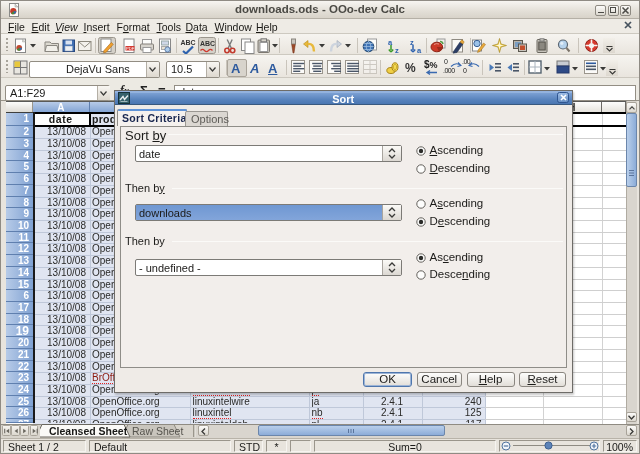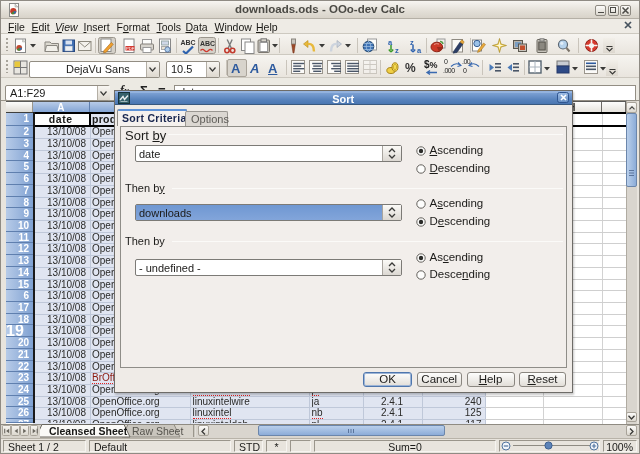--- a/index.html
+++ b/index.html
@@ -352,21 +352,21 @@
 <div class="abs" style="left:6px;top:208.24px;width:27px;height:11.719999999999999px;background:linear-gradient(90deg,#b7cbe8,#7fa1d2);border-bottom:1px solid #5f7fae;color:#fff;font-size:10px;font-weight:bold;text-align:right;padding-right:4px;line-height:12.4px;overflow:hidden;">9</div>
 <div class="abs" style="left:6px;top:219.96px;width:27px;height:11.719999999999999px;background:linear-gradient(90deg,#b7cbe8,#7fa1d2);border-bottom:1px solid #5f7fae;color:#fff;font-size:10px;font-weight:bold;text-align:right;padding-right:4px;line-height:12.4px;overflow:hidden;">10</div>
 <div class="abs" style="left:6px;top:231.68px;width:27px;height:11.719999999999999px;background:linear-gradient(90deg,#b7cbe8,#7fa1d2);border-bottom:1px solid #5f7fae;color:#fff;font-size:10px;font-weight:bold;text-align:right;padding-right:4px;line-height:12.4px;overflow:hidden;">11</div>
 <div class="abs" style="left:6px;top:243.4px;width:27px;height:11.719999999999999px;background:linear-gradient(90deg,#b7cbe8,#7fa1d2);border-bottom:1px solid #5f7fae;color:#fff;font-size:10px;font-weight:bold;text-align:right;padding-right:4px;line-height:12.4px;overflow:hidden;">12</div>
 <div class="abs" style="left:6px;top:255.12px;width:27px;height:11.720000000000027px;background:linear-gradient(90deg,#b7cbe8,#7fa1d2);border-bottom:1px solid #5f7fae;color:#fff;font-size:10px;font-weight:bold;text-align:right;padding-right:4px;line-height:12.4px;overflow:hidden;">13</div>
 <div class="abs" style="left:6px;top:266.84000000000003px;width:27px;height:11.71999999999997px;background:linear-gradient(90deg,#b7cbe8,#7fa1d2);border-bottom:1px solid #5f7fae;color:#fff;font-size:10px;font-weight:bold;text-align:right;padding-right:4px;line-height:12.4px;overflow:hidden;">14</div>
 <div class="abs" style="left:6px;top:278.56px;width:27px;height:11.720000000000027px;background:linear-gradient(90deg,#b7cbe8,#7fa1d2);border-bottom:1px solid #5f7fae;color:#fff;font-size:10px;font-weight:bold;text-align:right;padding-right:4px;line-height:12.4px;overflow:hidden;">15</div>
 <div class="abs" style="left:6px;top:290.28000000000003px;width:27px;height:11.71999999999997px;background:linear-gradient(90deg,#b7cbe8,#7fa1d2);border-bottom:1px solid #5f7fae;color:#fff;font-size:10px;font-weight:bold;text-align:right;padding-right:4px;line-height:12.4px;overflow:hidden;">6</div>
 <div class="abs" style="left:6px;top:302.0px;width:27px;height:11.720000000000027px;background:linear-gradient(90deg,#b7cbe8,#7fa1d2);border-bottom:1px solid #5f7fae;color:#fff;font-size:10px;font-weight:bold;text-align:right;padding-right:4px;line-height:12.4px;overflow:hidden;">17</div>
 <div class="abs" style="left:6px;top:313.72px;width:27px;height:11.71999999999997px;background:linear-gradient(90deg,#b7cbe8,#7fa1d2);border-bottom:1px solid #5f7fae;color:#fff;font-size:10px;font-weight:bold;text-align:right;padding-right:4px;line-height:12.4px;overflow:hidden;">18</div>
-<div class="abs" style="left:6px;top:325.44px;width:27px;height:11.720000000000027px;background:linear-gradient(90deg,#b7cbe8,#7fa1d2);border-bottom:1px solid #5f7fae;color:#fff;font-size:16px;font-weight:bold;text-align:right;padding-right:12px;line-height:12.4px;overflow:hidden;">19</div>
+<div class="abs" style="left:6px;top:325.44px;width:27px;height:11.720000000000027px;background:linear-gradient(90deg,#b7cbe8,#7fa1d2);border-bottom:1px solid #5f7fae;color:#fff;font-size:12px;font-weight:bold;text-align:right;padding-right:4px;line-height:12.4px;overflow:hidden;">19</div>
 <div class="abs" style="left:6px;top:337.16px;width:27px;height:11.71999999999997px;background:linear-gradient(90deg,#b7cbe8,#7fa1d2);border-bottom:1px solid #5f7fae;color:#fff;font-size:10px;font-weight:bold;text-align:right;padding-right:4px;line-height:12.4px;overflow:hidden;">20</div>
 <div class="abs" style="left:6px;top:348.88px;width:27px;height:11.720000000000027px;background:linear-gradient(90deg,#b7cbe8,#7fa1d2);border-bottom:1px solid #5f7fae;color:#fff;font-size:10px;font-weight:bold;text-align:right;padding-right:4px;line-height:12.4px;overflow:hidden;">21</div>
 <div class="abs" style="left:6px;top:360.6px;width:27px;height:11.71999999999997px;background:linear-gradient(90deg,#b7cbe8,#7fa1d2);border-bottom:1px solid #5f7fae;color:#fff;font-size:10px;font-weight:bold;text-align:right;padding-right:4px;line-height:12.4px;overflow:hidden;">22</div>
 <div class="abs" style="left:6px;top:372.32px;width:27px;height:11.720000000000027px;background:linear-gradient(90deg,#b7cbe8,#7fa1d2);border-bottom:1px solid #5f7fae;color:#fff;font-size:10px;font-weight:bold;text-align:right;padding-right:4px;line-height:12.4px;overflow:hidden;">23</div>
 <div class="abs" style="left:6px;top:384.04px;width:27px;height:11.71999999999997px;background:linear-gradient(90deg,#b7cbe8,#7fa1d2);border-bottom:1px solid #5f7fae;color:#fff;font-size:10px;font-weight:bold;text-align:right;padding-right:4px;line-height:12.4px;overflow:hidden;">24</div>
 <div class="abs" style="left:6px;top:395.76px;width:27px;height:11.720000000000027px;background:linear-gradient(90deg,#b7cbe8,#7fa1d2);border-bottom:1px solid #5f7fae;color:#fff;font-size:10px;font-weight:bold;text-align:right;padding-right:4px;line-height:12.4px;overflow:hidden;">25</div>
 <div class="abs" style="left:6px;top:407.48px;width:27px;height:11.71999999999997px;background:linear-gradient(90deg,#b7cbe8,#7fa1d2);border-bottom:1px solid #5f7fae;color:#fff;font-size:10px;font-weight:bold;text-align:right;padding-right:4px;line-height:12.4px;overflow:hidden;">26</div>
 <div class="abs" style="left:6px;top:419.2px;width:27px;height:4.300000000000011px;background:linear-gradient(90deg,#b7cbe8,#7fa1d2);border-bottom:1px solid #5f7fae;color:#fff;font-size:10px;font-weight:bold;text-align:right;padding-right:4px;line-height:12.4px;overflow:hidden;">27</div>
 <div class="abs" style="left:33px;top:113px;width:452px;height:310.5px;background:#e0e5f1;"></div>
 <div class="abs" style="left:33px;top:113px;width:56.5px;height:13.200000000000003px;background:#fdfdfc;"></div>

